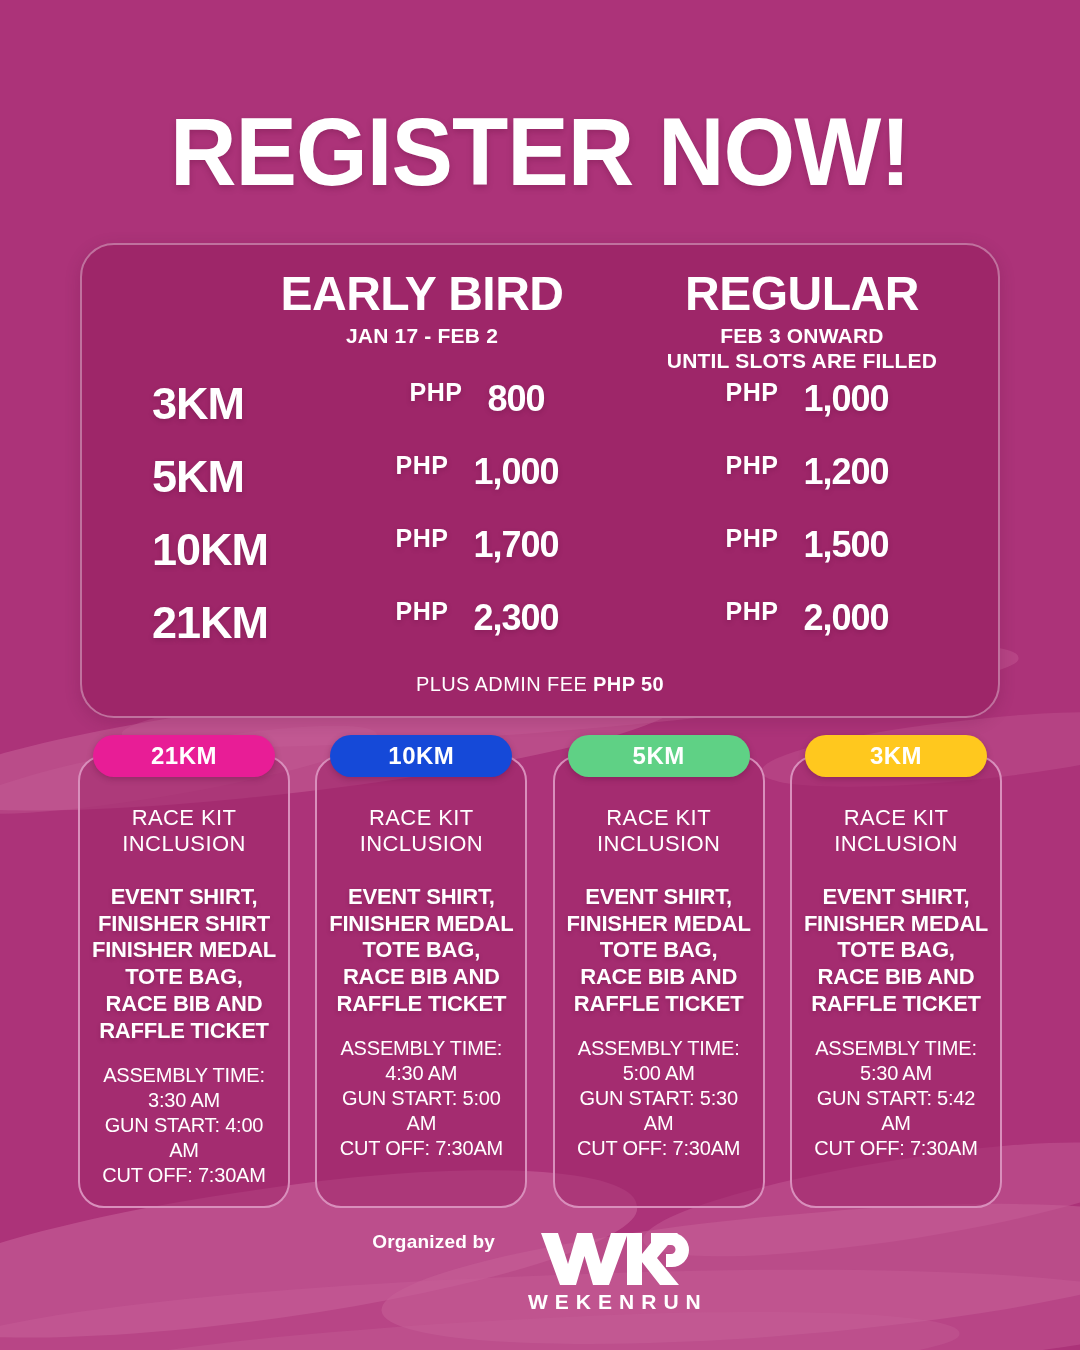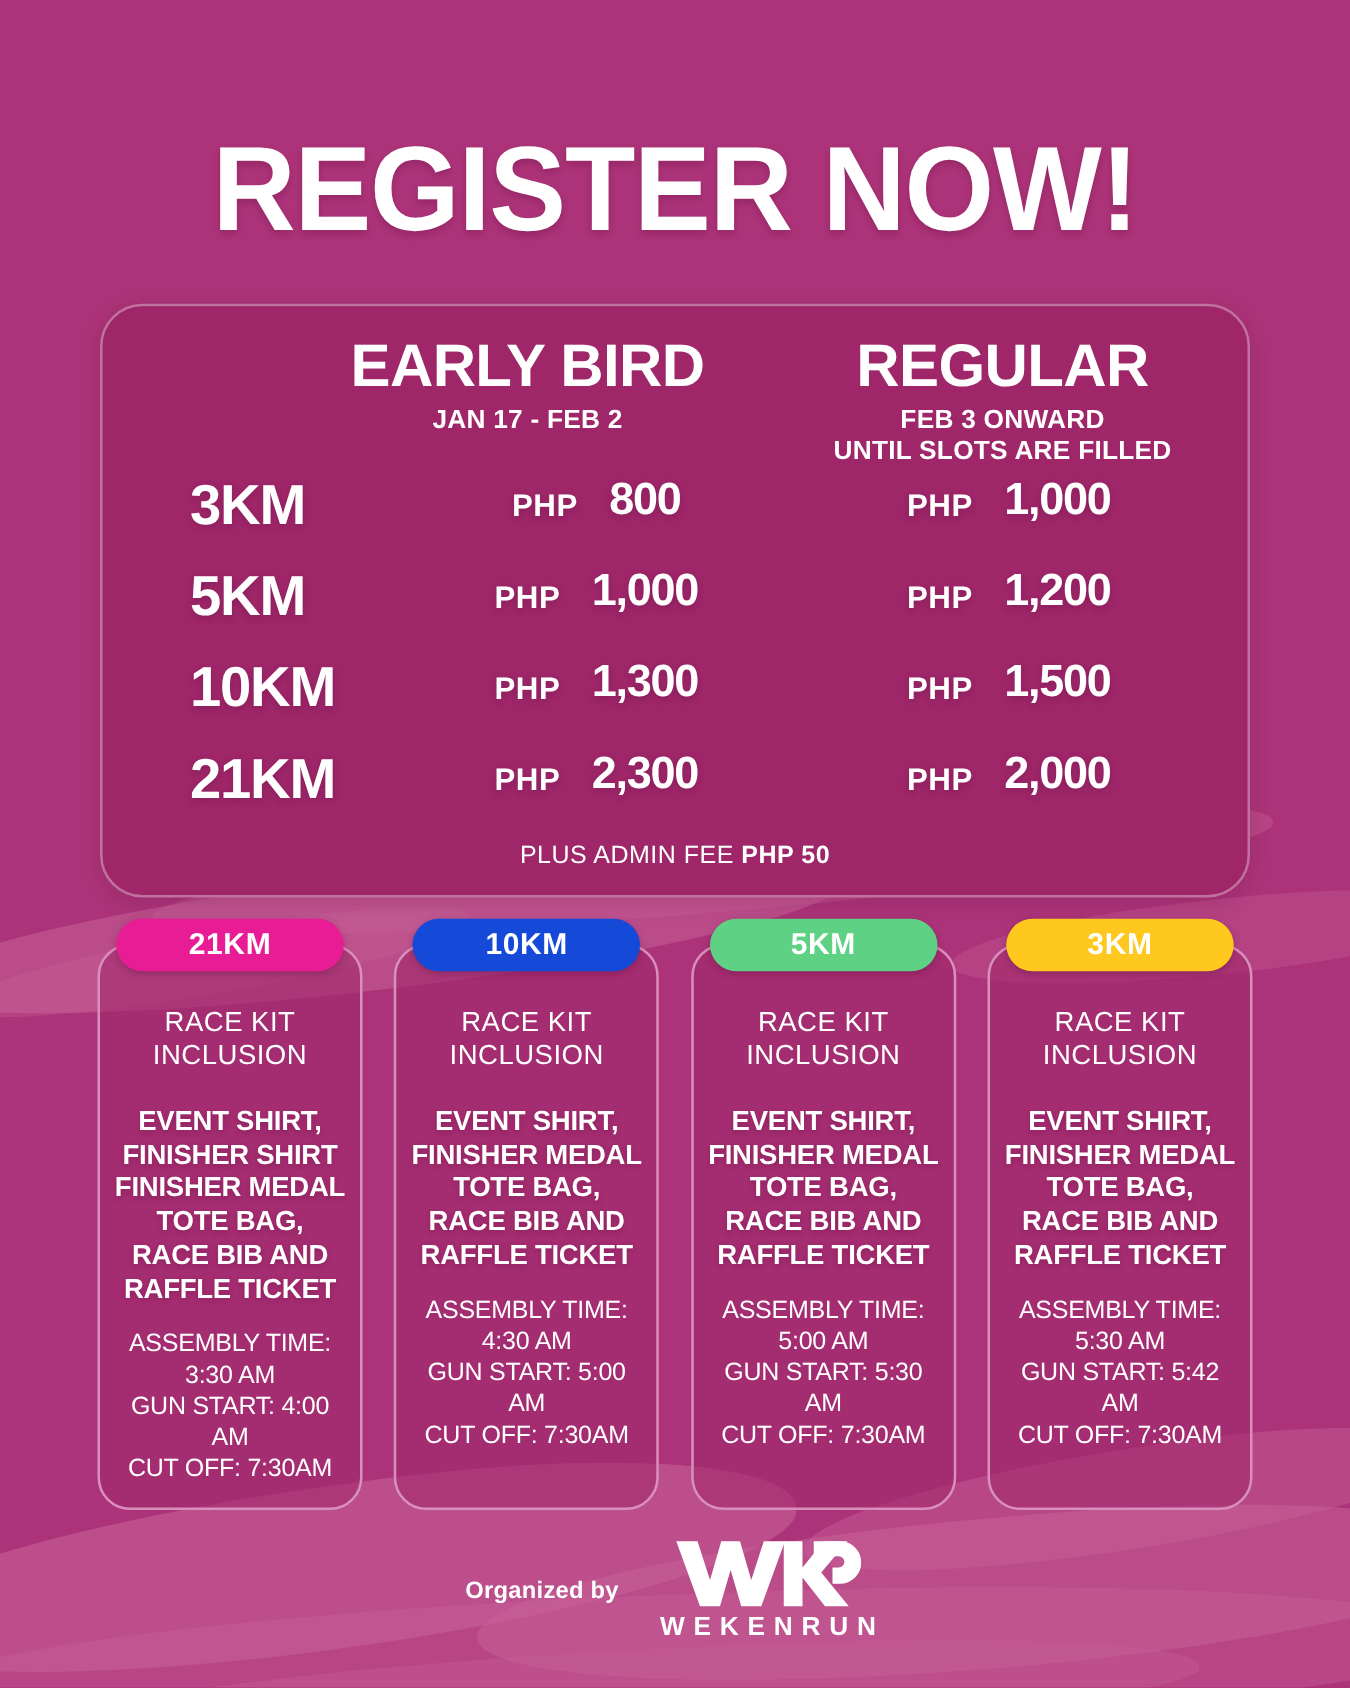--- a/index.html
+++ b/index.html
@@ -66,21 +66,21 @@
 
   .rows { position:absolute; top:133px; left:0; width:100%; }
   .prow { position:relative; height:73px; }
   .dist {
     position:absolute; left:70px; width:180px;
     font-size:45px; font-weight:bold; letter-spacing:-1px;
     text-shadow:0 2px 5px rgba(80,10,50,.25);
   }
   .amt {
     position:absolute;
-    display:flex; align-items:flex-end; justify-content:center;
+    display:flex; align-items:flex-start; justify-content:center;
     width:290px;
     text-shadow:0 2px 5px rgba(80,10,50,.25);
     gap:18px;
   }
   .amt .cur { font-size:25px; font-weight:bold; letter-spacing:.5px; }
   .amt .val { font-size:36px; font-weight:bold; letter-spacing:-1px; margin-left:7px; }
   .amt-early { left:250px; }
   .amt-reg   { left:580px; }
 
   .admin {
@@ -126,21 +126,21 @@
   .kit-times {
     margin-top:auto;
     font-size:20px; font-weight:400; line-height:1.25; letter-spacing:-.2px;
   }
   .card-inner { display:flex; flex-direction:column; min-height:375px; }
   .spacer { flex:1 1 auto; min-height:18px; }
 
   
   .footer {
     position:absolute; left:0; bottom:36px; width:100%;
-    display:flex; align-items:center; justify-content:center; gap:26px;
+    display:flex; justify-content:center; gap:26px;
   }
   .org-by { font-size:19px; font-weight:bold; letter-spacing:.2px; }
   .logo { display:flex; flex-direction:column; align-items:center; }
   .logo svg { display:block; }
   .wordmark {
     font-size:21px; font-weight:bold; letter-spacing:7px;
     margin-top:3px; padding-left:7px;
   }
 </style>
 </head>
@@ -198,21 +198,21 @@
         <div class="amt amt-reg">
           <span class="cur">PHP</span>
           <span class="val">1,200</span>
         </div>
       </div>
 
       <div class="prow">
         <div class="dist">10KM</div>
         <div class="amt amt-early">
           <span class="cur">PHP</span>
-          <span class="val">1,300</span>
+          <span class="val">1,700</span>
         </div>
         <div class="amt amt-reg">
           <span class="cur">PHP</span>
           <span class="val">1,500</span>
         </div>
       </div>
 
       <div class="prow">
         <div class="dist">21KM</div>
         <div class="amt amt-early">

